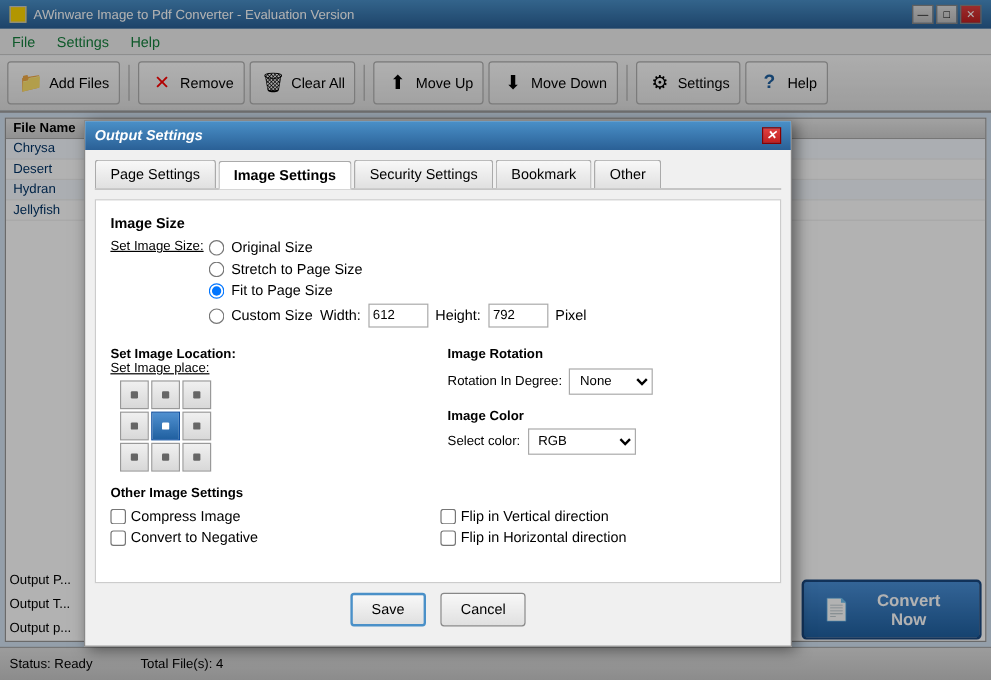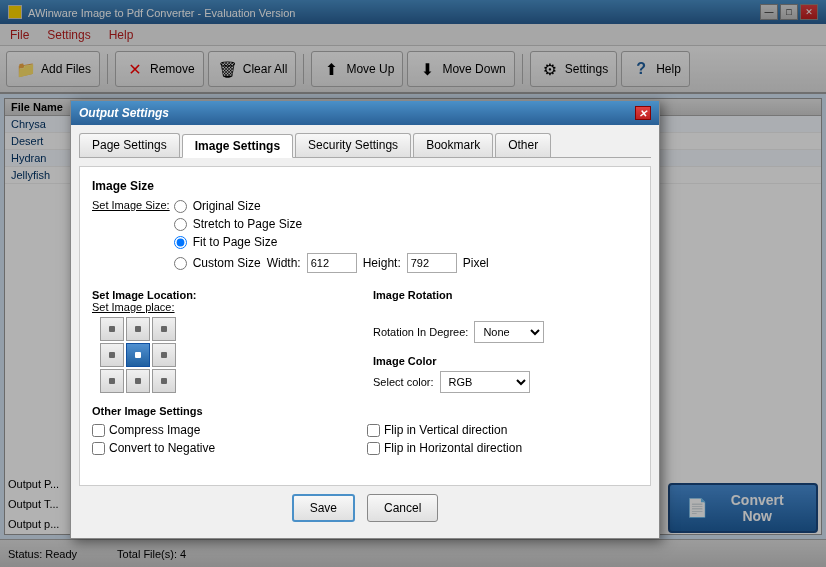--- a/index.html
+++ b/index.html
@@ -60,21 +60,21 @@
       padding: 2px 6px;
       display: flex;
       gap: 10px;
       height: 22px;
       align-items: center;
     }
     .menu-item {
       font-size: 12px;
       cursor: pointer;
       padding: 1px 4px;
-      color: #b91c1c;
+      color: #15803d;
     }
 
     
     .toolbar {
       background: linear-gradient(to bottom, #f8f8f8, #e0e0e0);
       border-bottom: 2px solid #a0a0a0;
       padding: 4px 6px;
       display: flex;
       align-items: center;
       gap: 4px;
@@ -342,21 +342,21 @@
       border-radius: 1px;
     }
     .loc-dot.white { background: white; }
 
     
     .rotation-section { margin-bottom: 12px; }
     .rotation-row {
       display: flex;
       align-items: center;
       gap: 6px;
-      margin-top: 20px;
+      margin-top: 6px;
     }
     .select-box {
       height: 22px;
       border: 1px solid #aaa;
       background: white;
       padding: 1px 4px;
       font-size: 11px;
     }
 
     

